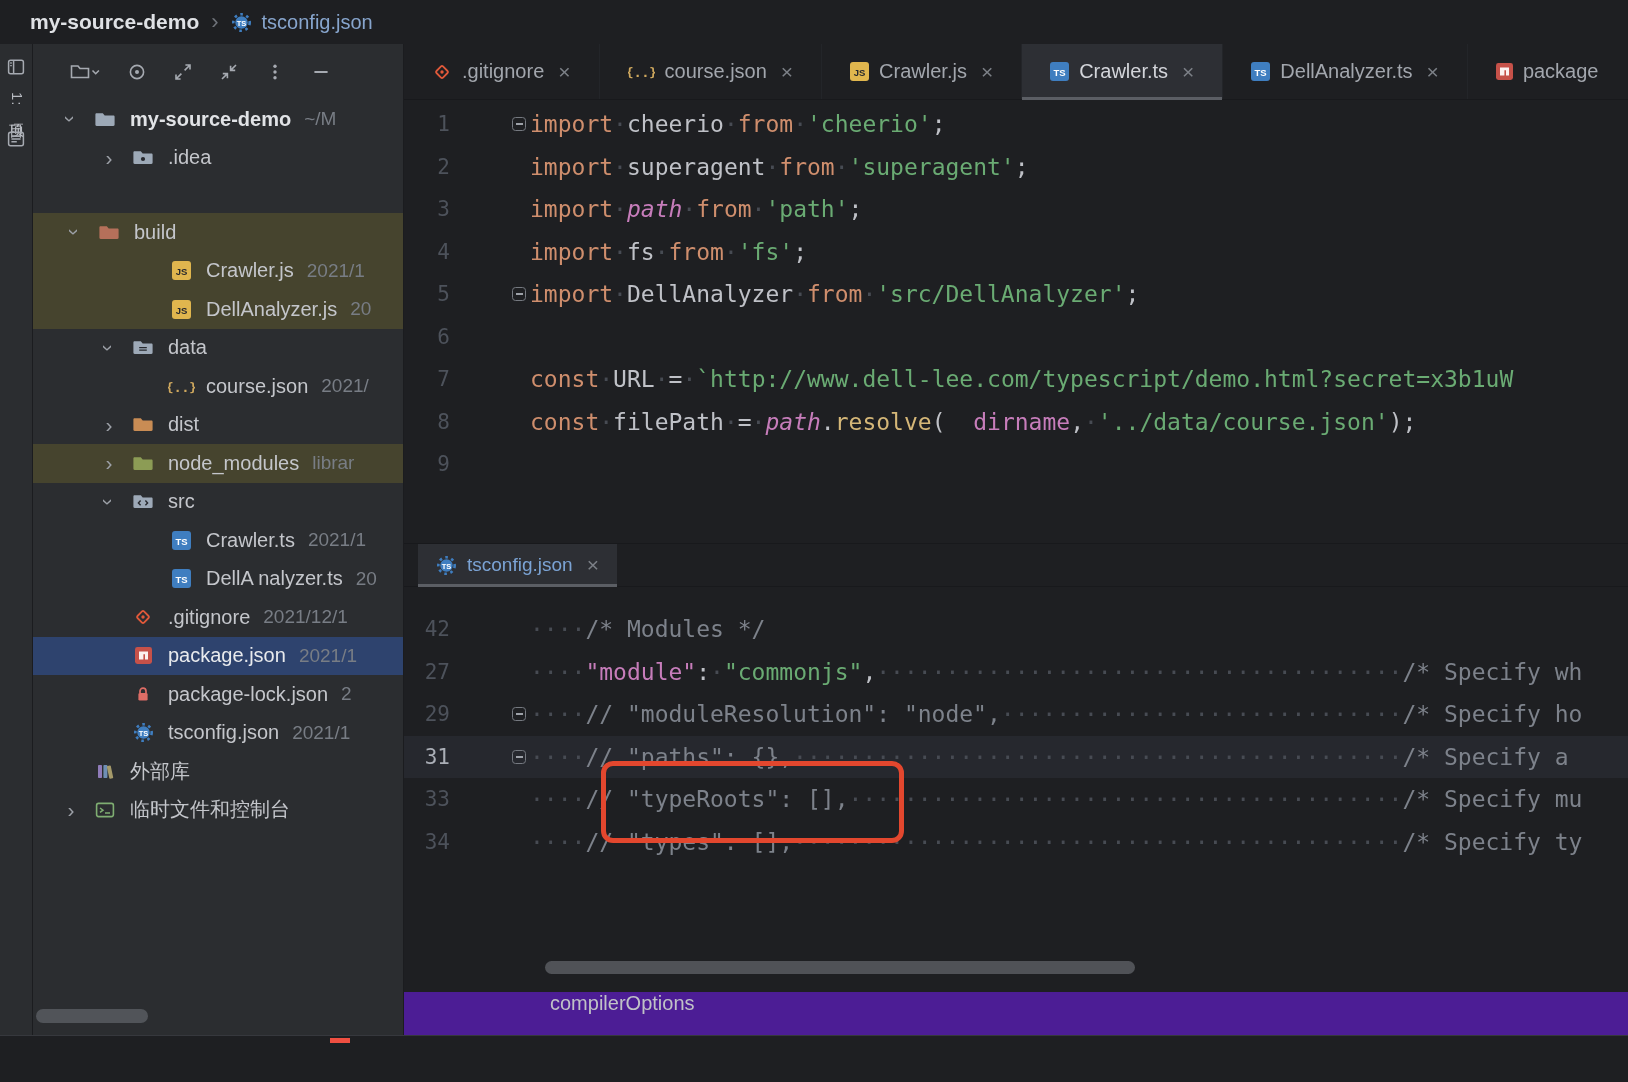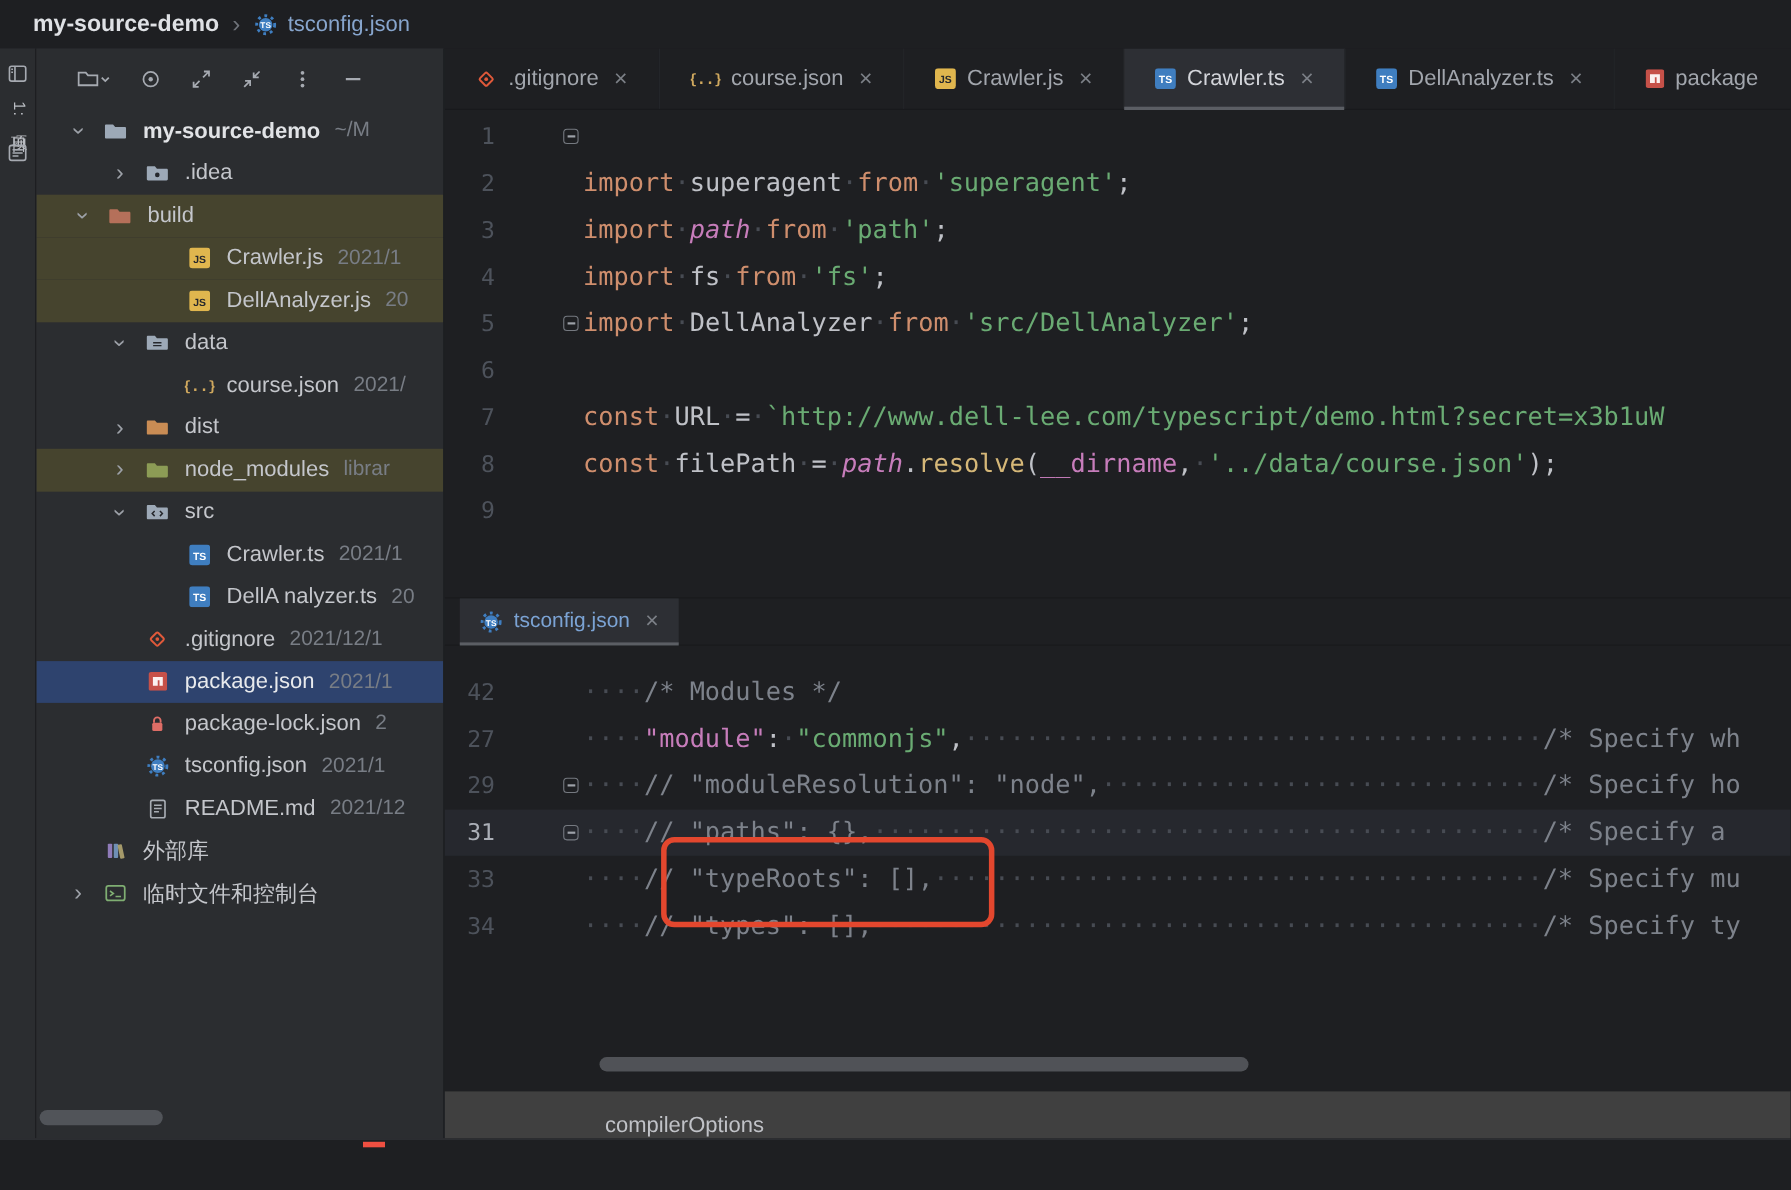--- a/index.html
+++ b/index.html
@@ -73,21 +73,21 @@
   .t-pn{color:#bfc1c7}
   .t-ws{color:#474b53}
   .t-fn{color:#d5b778}
   .t-def{color:#c77dbb;font-style:italic}
   .t-var{color:#c77dbb}
   .t-link{color:#6aab73;text-decoration-color:#56925f;text-underline-offset:5px}
 
   .annot{position:absolute;left:197px;top:174px;width:303px;height:82px;border:5px solid #e3472e;border-radius:12px;pointer-events:none}
   .hscroll{position:absolute;left:141px;top:374px;width:590px;height:13px;border-radius:7px;background:rgba(130,134,140,.5);cursor:pointer}
 
-  .crumbs{height:43px;flex:none;display:flex;align-items:flex-end;padding-left:146px;font-size:20px;color:#c0c2c7;background:#404040}
+  .crumbs{height:43px;flex:none;display:flex;align-items:flex-start;padding-left:146px;font-size:20px;color:#c0c2c7;background:#4c1d95}
   .crumbs span{cursor:pointer}
 
   .statusbar{height:47px;flex:none;background:#1e1f22;border-top:1px solid #36383d;position:relative}
   .redmark{position:absolute;left:330px;top:2px;width:20px;height:5px;background:#ef4f41}
 </style>
 </head>
 <body>
 
 <div class="app">
 
@@ -177,21 +177,21 @@
     <span class="ticon">
               <svg width="20" height="17" viewBox="0 0 20 17">
                 <path d="M1.6 2.2h6.2l1.9 2.2h8.7c.7 0 1.2.5 1.2 1.2v8.2c0 .7-.5 1.2-1.2 1.2H1.6c-.7 0-1.2-.5-1.2-1.2V3.4c0-.7.5-1.2 1.2-1.2z" fill="#9da9b7"></path>
                 <circle cx="10" cy="10" r="2.1" fill="#26282d"></circle>
               </svg>
             </span>
     <span class="tlabel">.idea</span>
 
   </div>
 
-  <div class="trow olive" style="padding-left: 24px;">
+  <div class="trow olive" style="padding-left: 24px; margin-top: 36px;">
     <span class="chev down">›</span>
     <span class="ticon">
               <svg width="20" height="17" viewBox="0 0 20 17">
                 <path d="M1.6 2.2h6.2l1.9 2.2h8.7c.7 0 1.2.5 1.2 1.2v8.2c0 .7-.5 1.2-1.2 1.2H1.6c-.7 0-1.2-.5-1.2-1.2V3.4c0-.7.5-1.2 1.2-1.2z" fill="#b5705a"></path>
               </svg>
             </span>
     <span class="tlabel">build</span>
 
   </div>
 
@@ -342,31 +342,20 @@
               <svg width="21" height="21" viewBox="0 0 21 21">
                 <circle cx="10.5" cy="10.5" r="6.2" fill="#3f7ec0"></circle>
                 <circle cx="10.5" cy="10.5" r="8.2" fill="none" stroke="#3f7ec0" stroke-width="2.6" stroke-dasharray="2.6 3.6"></circle>
                 <text x="10.5" y="13.8" text-anchor="middle" font-size="7.5" font-weight="bold" fill="#fff" font-family="Liberation Sans,sans-serif">TS</text>
               </svg>
             </span>
     <span class="tlabel">tsconfig.json</span>
     <span class="tsuffix">2021/1</span>
   </div>
 
-  <div class="trow" style="padding-left: 58px;">
-    <span class="chev"></span>
-    <span class="ticon">
-              <svg width="17" height="19" viewBox="0 0 17 19">
-                <rect x="2" y="1.6" width="13" height="15.8" rx="1.6" fill="none" stroke="#a8adb4" stroke-width="1.5"></rect>
-                <path d="M5 6h7M5 9h7M5 12h4.5" stroke="#a8adb4" stroke-width="1.3"></path>
-              </svg>
-            </span>
-    <span class="tlabel">README.md</span>
-    <span class="tsuffix">2021/12</span>
-  </div>
 
   <div class="trow" style="padding-left: 20px;">
     <span class="chev"></span>
     <span class="ticon">
               <svg width="20" height="19" viewBox="0 0 20 19">
                 <rect x="3" y="3" width="4" height="13" rx="0.8" fill="#8f7bb8"></rect>
                 <rect x="8.4" y="3" width="4" height="13" rx="0.8" fill="#6f8fb5"></rect>
                 <rect x="13" y="3.6" width="4" height="13" rx="0.8" transform="rotate(-12 15 10)" fill="#a59a6a"></rect>
               </svg>
             </span>
@@ -456,20 +445,21 @@
 
   </div>
 </div>
       <div class="editor topped">
         <div id="top-code">
             <div class="cl">
               <span class="gut">1</span>
               <span class="foldcol">
                 <span class="foldbox"></span>
               </span>
+              <span class="codeln"><span class="t-kw">import</span><span class="t-ws">·</span><span class="t-id">cheerio</span><span class="t-ws">·</span><span class="t-kw">from</span><span class="t-ws">·</span><span class="t-str">'cheerio'</span><span class="t-pn">;</span></span>
             </div>
             <div class="cl">
               <span class="gut">2</span>
               <span class="foldcol"></span>
               <span class="codeln"><span class="t-kw">import</span><span class="t-ws">·</span><span class="t-id">superagent</span><span class="t-ws">·</span><span class="t-kw">from</span><span class="t-ws">·</span><span class="t-str">'superagent'</span><span class="t-pn">;</span></span>
             </div>
             <div class="cl">
               <span class="gut">3</span>
               <span class="foldcol"></span>
               <span class="codeln"><span class="t-kw">import</span><span class="t-ws">·</span><span class="t-def">path</span><span class="t-ws">·</span><span class="t-kw">from</span><span class="t-ws">·</span><span class="t-str">'path'</span><span class="t-pn">;</span></span>

